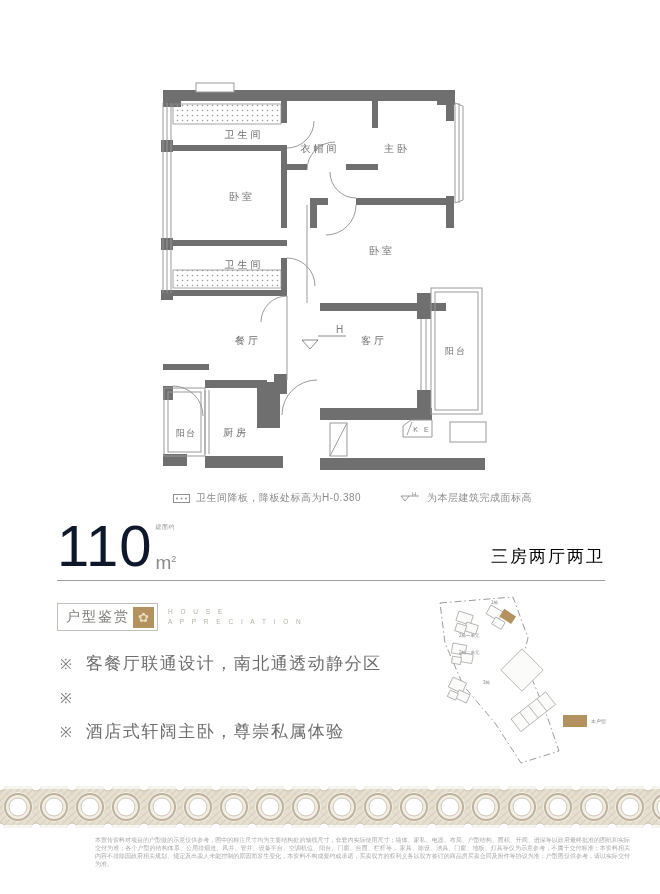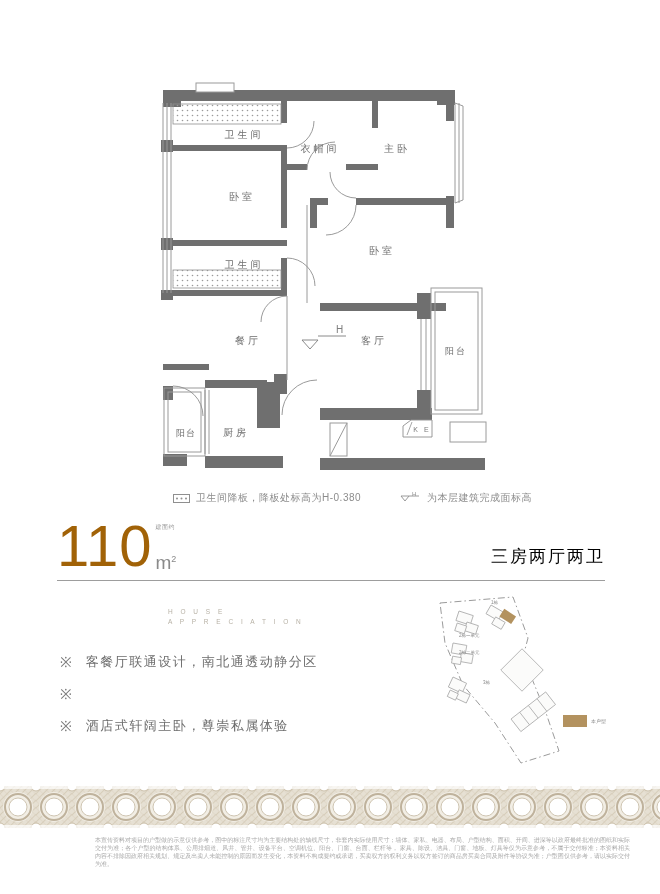--- a/index.html
+++ b/index.html
@@ -9,21 +9,21 @@
   
   .plan-svg { position:absolute; left:150px; top:78px; }
 
   
   .plan-legend { position:absolute; top:491px; left:173px; display:flex; align-items:center;
                  gap:6px; color:#8c8c8c; font-size:10px; letter-spacing:0.5px; }
   .plan-legend .gap { width:26px; }
 
   
   .title-row { position:absolute; left:57px; top:520px; width:548px; display:flex; align-items:flex-end; }
-  .area-num { font-size:58px; line-height:52px; color:#a16207; letter-spacing:1px; }
+  .area-num { font-size:58px; line-height:52px; color:#0f172a; letter-spacing:1px; }
   .unit-wrap { display:flex; flex-direction:column; align-items:flex-start; margin-left:3px; margin-bottom:2px;gap:20px; }
   .area-note { font-size:6px; color:#9a9a9a; letter-spacing:0.5px; }
   .area-unit { font-size:19px; color:#8a8a8a; line-height:15px; }
   .area-unit sup { font-size:9px; }
   .unit-name { font-size:23px; color:#8a8a8a; letter-spacing:2px; margin-left:24px; margin-bottom:3px; }
   .layout-desc { font-size:17px; color:#000000; letter-spacing:2px; margin-left:auto; margin-bottom:4px; }
   .title-rule { position:absolute; left:57px; top:580px; width:548px; height:0; border-top:1px solid #9d9d9d; }
 
   
   .apprec-box { position:absolute; left:57px; top:603px; width:101px; height:28px;
@@ -31,21 +31,21 @@
   .apprec-box .cn { font-size:14px; color:#7c7а76; color:#7c7a76; letter-spacing:2px; margin-left:5px; flex:1; }
   .ornament { width:21px; height:21px; background:#b3925f; position:relative; flex:0 0 auto; }
   .ornament span { position:absolute; left:0; top:1px; width:100%; text-align:center;
                    font-size:13px; color:#e9dcbf; line-height:19px; }
   .apprec-en { position:absolute; left:168px; top:607px; font-size:6.5px; letter-spacing:3px;
                color:#b7b1a5; line-height:10px; }
 
   .bullets { position:absolute; left:60px; top:652px; }
   .bullet { display:flex; align-items:center; margin-bottom:13px; }
   .bullet .mark { font-size:14px; color:#7b7b7b; margin-right:14px; }
-  .bullet .txt { font-size:13px; color:#6d6d6d; letter-spacing:1.5px; }
+  .bullet .txt { font-size:17px; color:#6d6d6d; letter-spacing:1.5px; }
 
   
   .site-svg { position:absolute; left:425px; top:593px; }
 
   
   .band-svg { position:absolute; left:0; top:786px; }
 
   
   .disclaimer { position:absolute; left:95px; top:836px; width:535px;
                 font-size:6px; line-height:8px; color:#a9a9a9; text-align:justify; }
@@ -216,20 +216,26 @@
   <div class="title-row">
     <span class="area-num">110</span>
     <span class="unit-wrap">
       <span class="area-note">建面约</span>
       <span class="area-unit"><span>m</span><sup>2</sup></span>
     </span>
     <span class="layout-desc">三房两厅两卫</span>
   </div>
   <div class="title-rule"></div>
 
+  <div class="apprec-box">
+    <span class="cn">户型鉴赏</span>
+    <span class="ornament">
+      <span>✿</span>
+    </span>
+  </div>
   <div class="apprec-en">
     <div>H O U S E</div>
     <div>A P P R E C I A T I O N</div>
   </div>
 
   <div class="bullets">
     <div class="bullet">
       <span class="mark">※</span>
       <span class="txt">客餐厅联通设计，南北通透动静分区</span>
     </div>

